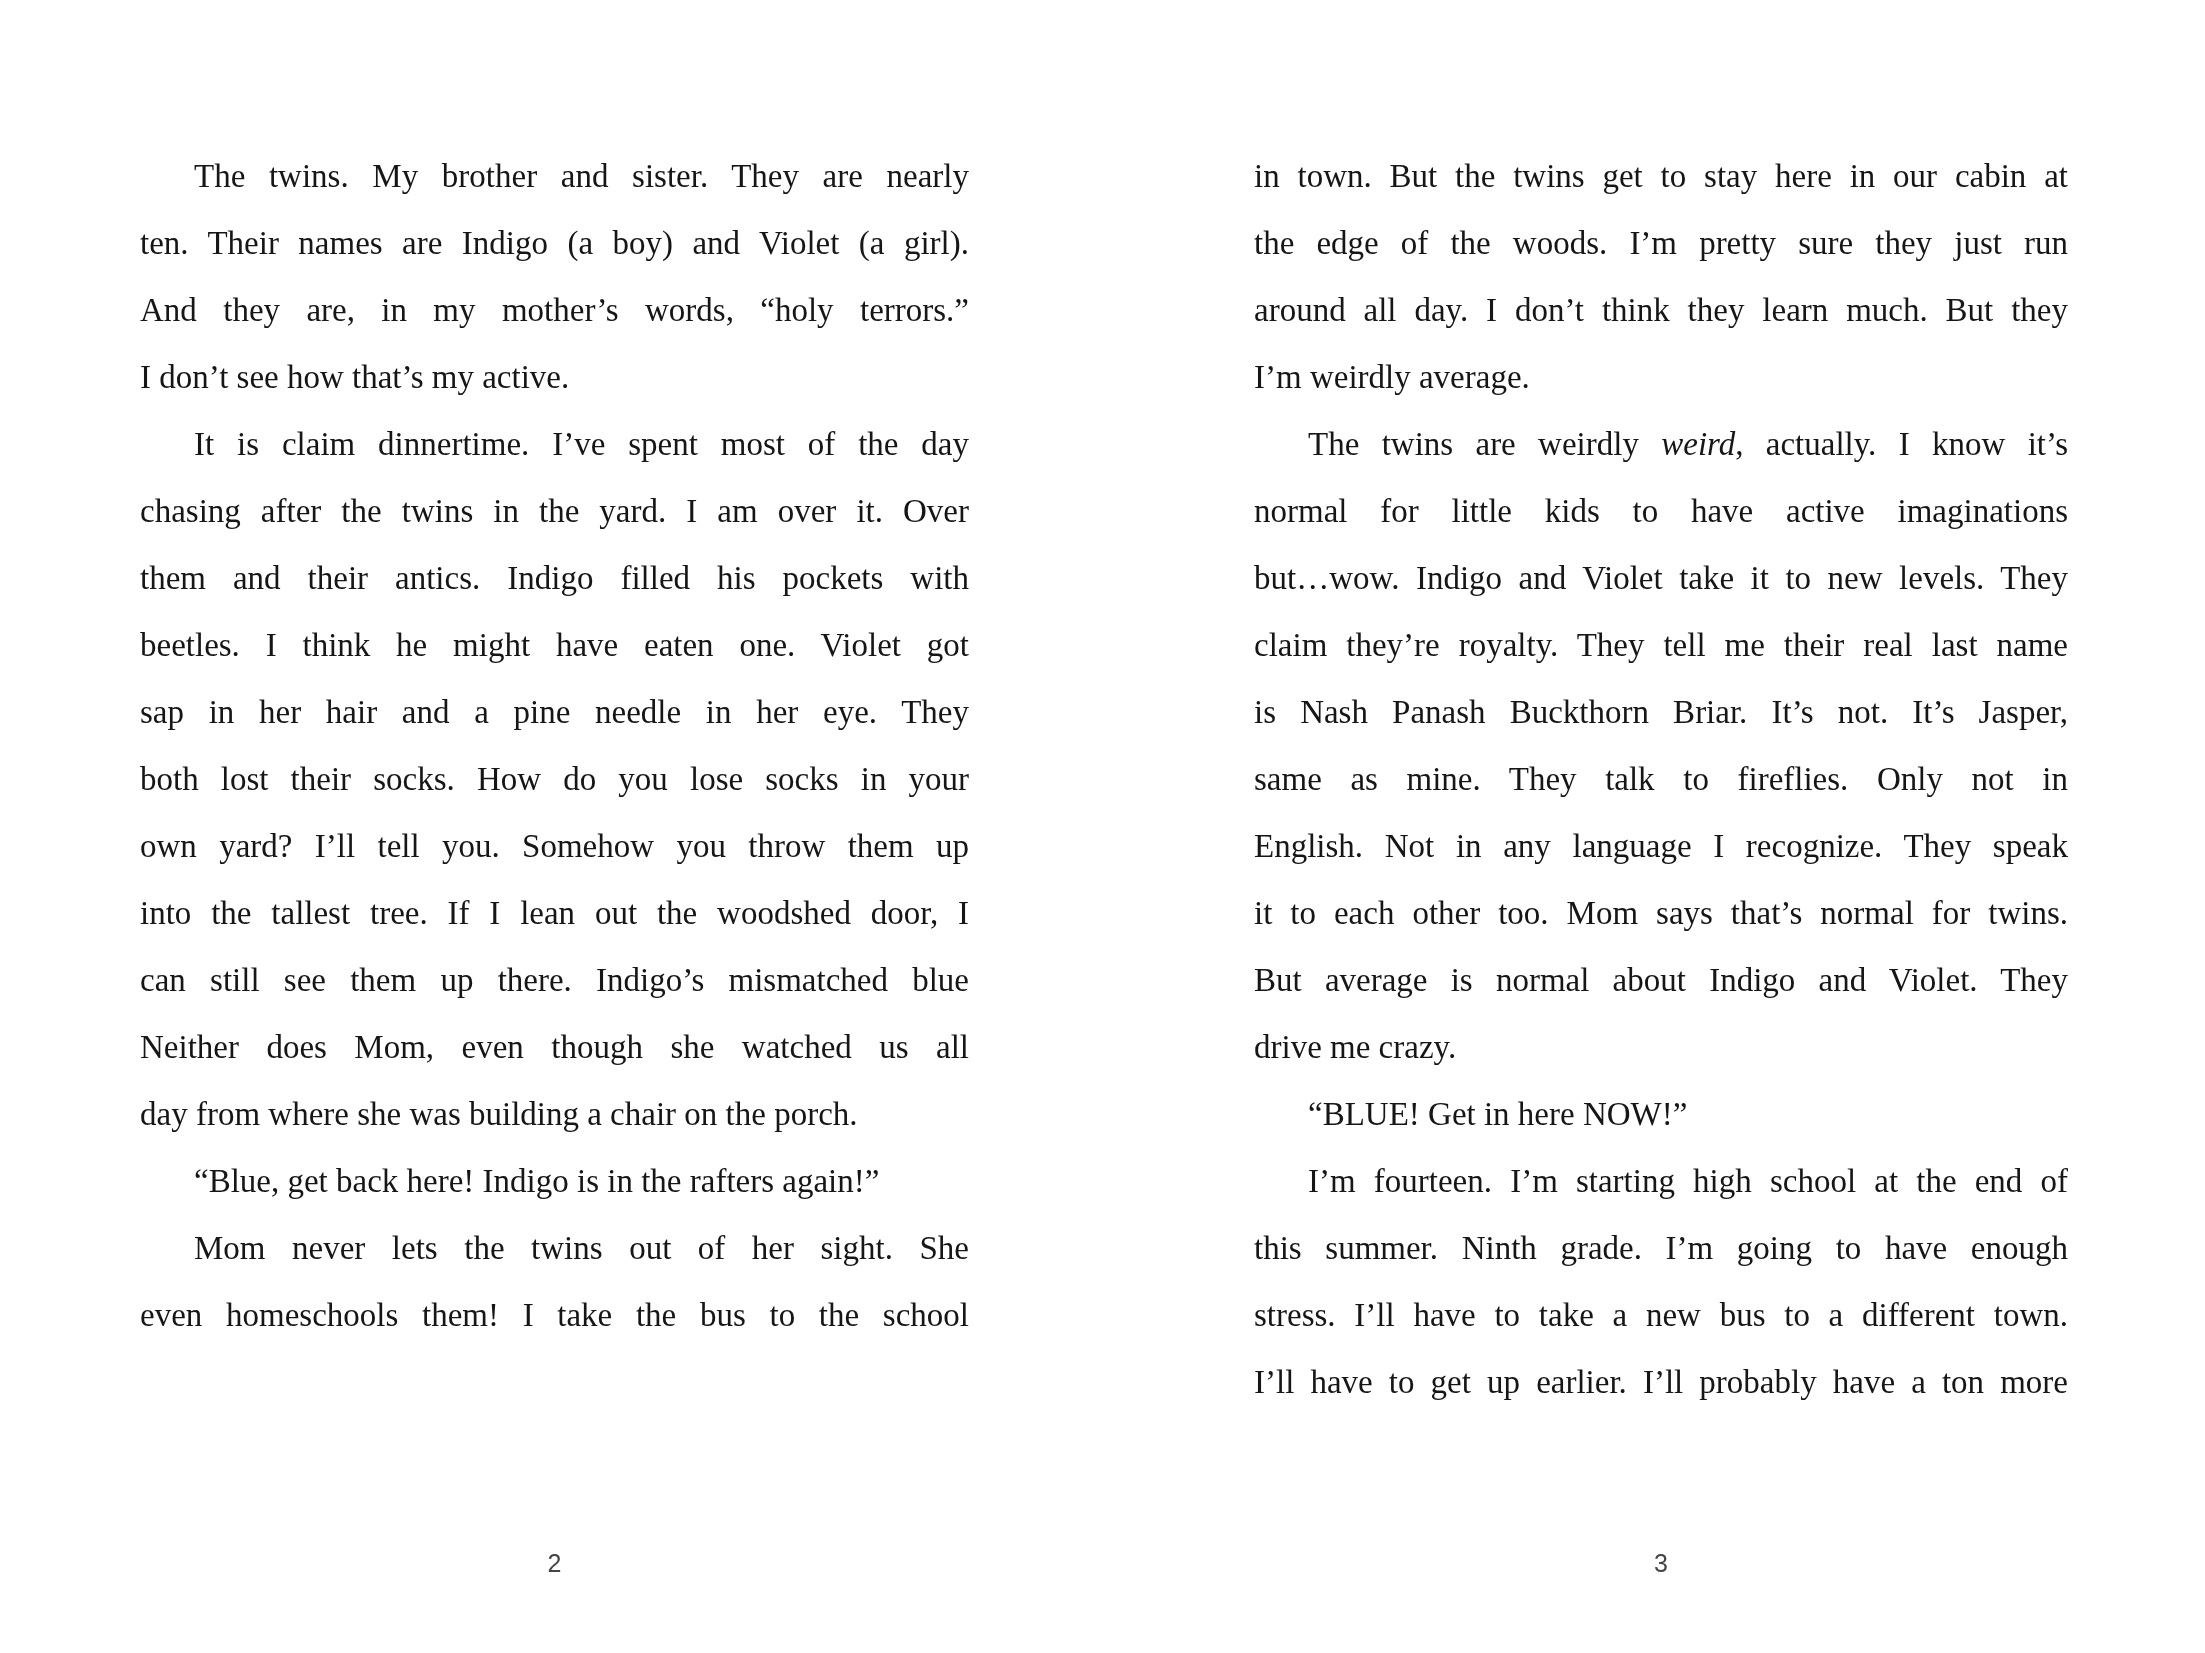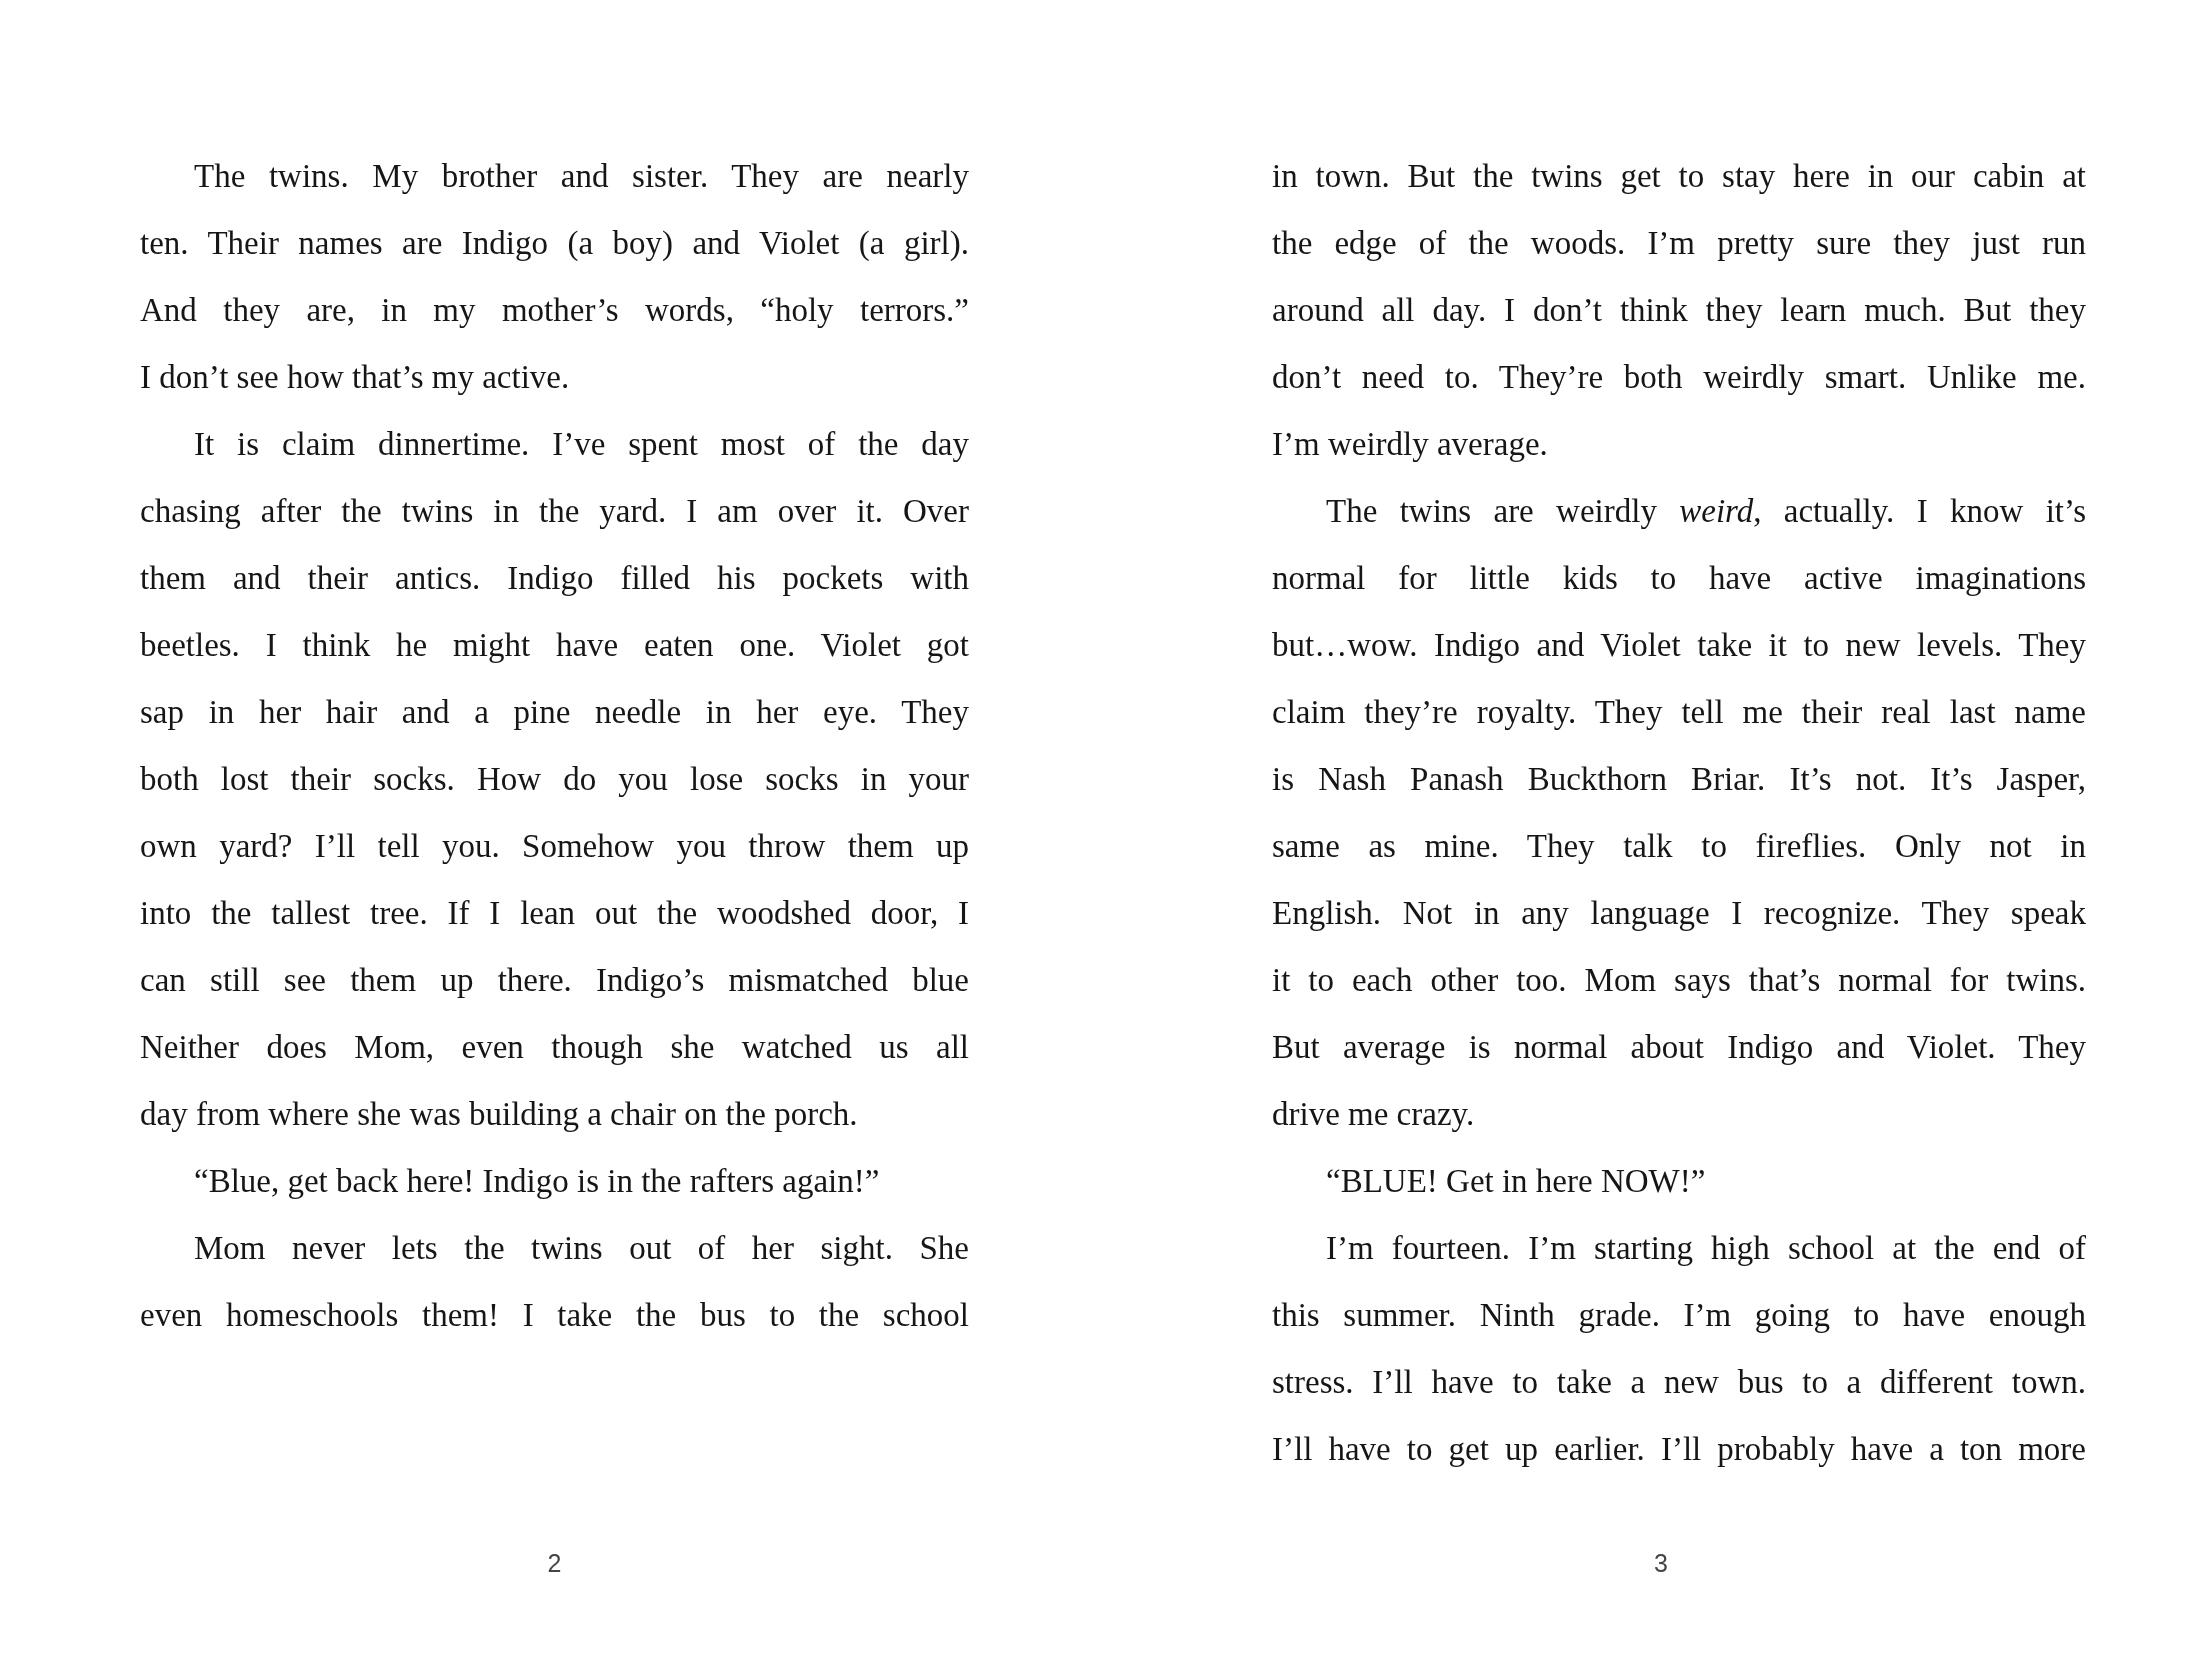--- a/index.html
+++ b/index.html
@@ -28,21 +28,21 @@
   }
   .page-left  { left: 0; }
   .page-right { left: 1103px; }
 
   .textblock {
     position: absolute;
     top: 143px;
     font-size: 33px;
   }
   .page-left  .textblock { left: 140px;  width: 829px; }
-  .page-right .textblock { left: 169px;  width: 814px; }
+  .page-right .textblock { left: 151px;  width: 814px; }
 
   
   .ln {
     height: 67px;
     line-height: 67px;
     text-align: justify;
     text-align-last: justify;
     text-justify: inter-word;
   }
   
@@ -96,21 +96,20 @@
       <div class="ln">even homeschools them! I take the bus to the school</div>
     </div>
     <div class="folio">2</div>
   </section>
 
   <section class="page page-right">
     <div class="textblock">
       <div class="ln">in town. But the twins get to stay here in our cabin at</div>
       <div class="ln">the edge of the woods. I’m pretty sure they just run</div>
       <div class="ln">around all day. I don’t think they learn much. But they</div>
-      <div class="ln">don’t need to. They’re both weirdly smart. Unlike me.</div>
       <div class="ln end">I’m weirdly average.</div>
       <div class="ln ind">
         <span>The twins are weirdly </span><span class="it">weird</span><span>, actually. I know it’s</span>
       </div>
       <div class="ln">normal for little kids to have active imaginations</div>
       <div class="ln">but…wow. Indigo and Violet take it to new levels. They</div>
       <div class="ln">claim they’re royalty. They tell me their real last name</div>
       <div class="ln">is Nash Panash Buckthorn Briar. It’s not. It’s Jasper,</div>
       <div class="ln">same as mine. They talk to fireflies. Only not in</div>
       <div class="ln">English. Not in any language I recognize. They speak</div>

